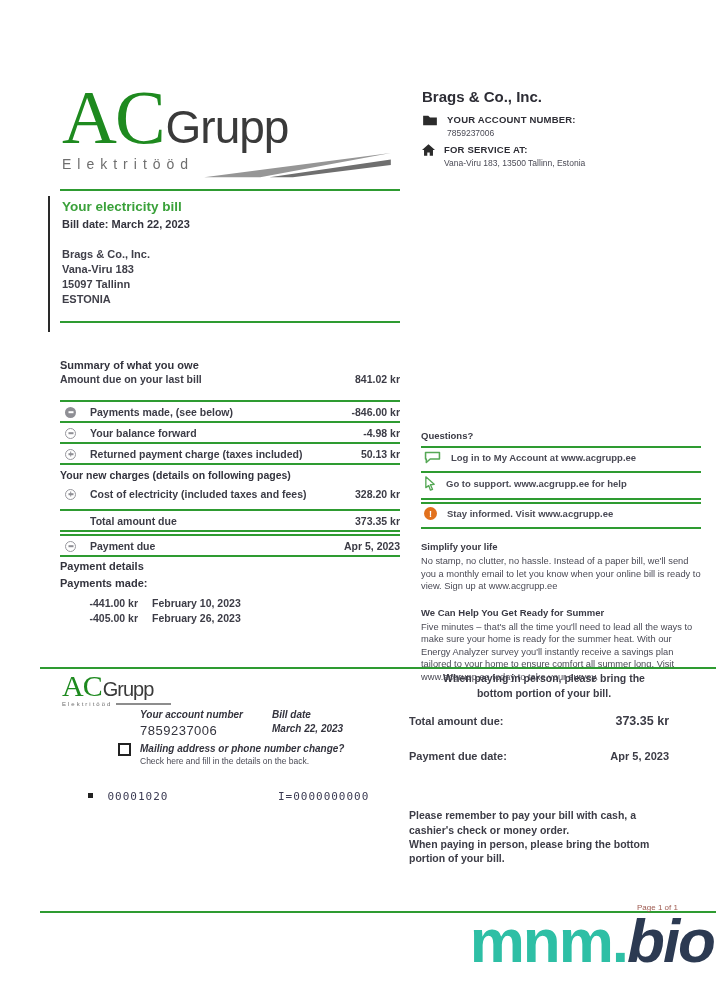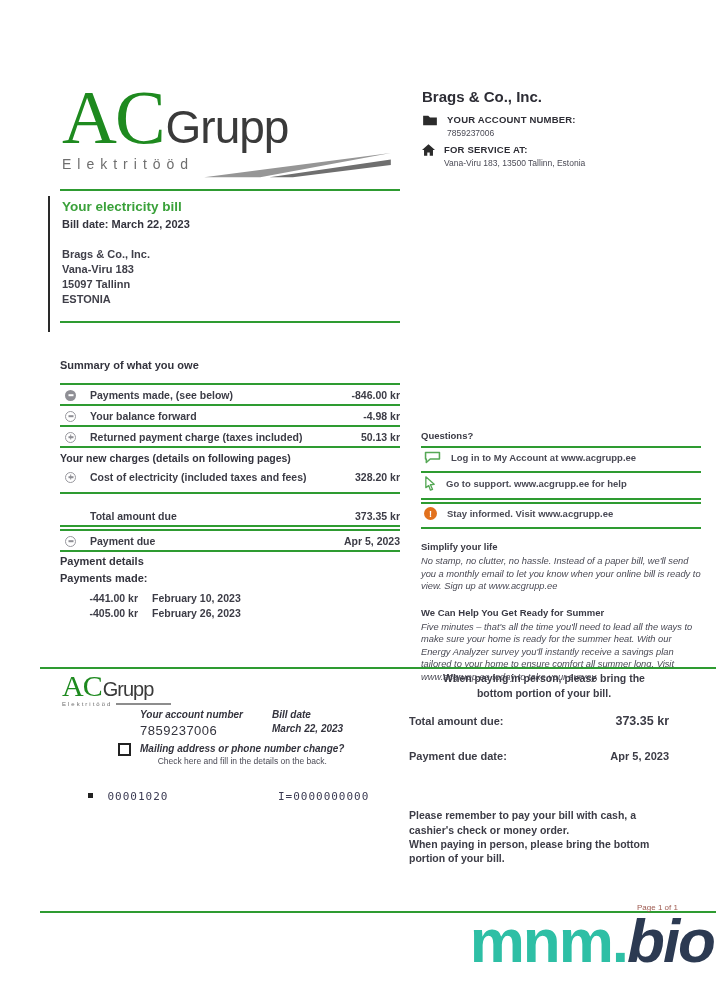--- a/index.html
+++ b/index.html
@@ -22,39 +22,39 @@
   .info-label{font-size:9.5px;font-weight:bold;color:#2d2d35;letter-spacing:.2px;}
   .info-val{font-size:8.5px;color:#4a4a55;margin-top:3px;}
   
   .bill-title{font-size:13.5px;font-weight:bold;color:#3aa13a;}
   .bill-date{font-size:11px;font-weight:bold;color:#33333d;margin-top:4px;}
   .addr{font-size:11px;font-weight:bold;color:#3f3f49;line-height:15px;}
   .sec-head{font-size:11px;font-weight:bold;color:#33333d;}
   .srow{display:flex;align-items:center;font-size:10.5px;font-weight:bold;color:#3c3c46;padding:4px 0 3px 0;}
   .srow .lbl{flex:1;}
   .srow .val{text-align:right;white-space:nowrap;}
-  .ind{padding-left:30px;margin-top:12px;}
+  .ind{padding-left:30px;}
   .cic{position:relative;width:11px;height:11px;border-radius:50%;box-sizing:border-box;flex:0 0 auto;margin:0 14px 0 5px;}
   .cic.outline{border:1.5px solid #98989e;}
   .cic.filled{background:#8f8f95;}
   .cic::before{content:"";position:absolute;left:50%;top:50%;width:5px;height:1.6px;background:#8f8f95;transform:translate(-50%,-50%);}
   .cic.filled::before{background:#fff;}
   .cic.plus::after{content:"";position:absolute;left:50%;top:50%;width:1.6px;height:5px;background:#8f8f95;transform:translate(-50%,-50%);}
   .dline{height:2px;background:#2e9b31;}
   .dline + .dline{margin-top:2px;}
   .pay-line{display:flex;font-size:10.5px;font-weight:bold;color:#3c3c46;margin-top:3px;}
   .pay-amt{width:78px;text-align:right;}
   .pay-date{margin-left:14px;}
   
   .qrow{display:flex;align-items:center;gap:10px;font-size:9.5px;font-weight:bold;color:#4a4a55;padding:3px 0 7px 3px;}
   .alert-badge{width:13px;height:13px;border-radius:50%;background:#e2711d;color:#fff;font-size:9px;font-weight:bold;
                display:inline-flex;align-items:center;justify-content:center;flex:0 0 auto;}
   .alert-badge::before{content:"!";}
   .promo-h{font-size:9.5px;font-weight:bold;color:#3a3a44;}
-  .promo-p{font-size:9.3px;color:#4a4a55;line-height:1.35;margin-top:3px;font-style:italic;}
+  .promo-p{font-size:9.3px;color:#4a4a55;line-height:1.35;margin-top:3px;}
   
   .stub-lab{font-size:10px;font-weight:bold;color:#33333d;font-style:italic;}
   .stub-num{font-size:13px;color:#33333d;letter-spacing:.5px;margin-top:3px;}
   .checkbox{width:13px;height:13px;border:2px solid #222;box-sizing:border-box;flex:0 0 auto;}
   .chk-note{font-size:8.5px;color:#4a4a55;margin-top:2px;}
   .micr{font-family:"DejaVu Sans Mono",monospace;font-size:11px;color:#3a3a52;letter-spacing:1px;}
   .sq{display:inline-block;width:5px;height:5px;background:#222;margin-right:10px;vertical-align:middle;}
   .stub-note{font-size:10.5px;font-weight:bold;color:#3c3c46;text-align:center;line-height:1.4;}
   .srow2{display:flex;justify-content:space-between;align-items:baseline;font-size:11px;font-weight:bold;color:#3c3c46;}
   .srow2 .big{font-size:12.5px;}
@@ -115,20 +115,24 @@
   <div class="abs addr" style="left:62px;top:247px;">
     <div>Brags &amp; Co., Inc.</div>
     <div>Vana-Viru 183</div>
     <div>15097 Tallinn</div>
     <div>ESTONIA</div>
   </div>
   <div class="abs gline" style="left:60px;top:321px;width:340px;"></div>
 
   <div class="abs" style="left:60px;top:359px;width:340px;">
     <div class="sec-head">Summary of what you owe</div>
+    <div class="srow" style="padding-top:2px;">
+      <span class="lbl">Amount due on your last bill</span>
+      <span class="val">841.02 kr</span>
+    </div>
     <div style="height:12px;"></div>
 
     <div class="dline"></div>
     <div class="srow">
       <span class="cic filled"></span>
       <span class="lbl">Payments made, (see below)</span>
       <span class="val">-846.00 kr</span>
     </div>
     <div class="dline"></div>
     <div class="srow">
@@ -222,21 +226,21 @@
 
   <div class="abs" style="left:140px;top:709px;">
     <div class="stub-lab">Your account number</div>
     <div class="stub-num">7859237006</div>
   </div>
   <div class="abs" style="left:272px;top:709px;">
     <div class="stub-lab">Bill date</div>
     <div class="stub-lab" style="margin-top:3px;">March 22, 2023</div>
   </div>
 
-  <div class="abs" style="left:118px;top:743px;display:flex;gap:9px;text-align:center;">
+  <div class="abs" style="left:118px;top:743px;display:flex;gap:9px;">
     <span class="checkbox"></span>
     <div>
       <div class="stub-lab">Mailing address or phone number change?</div>
       <div class="chk-note">Check here and fill in the details on the back.</div>
     </div>
   </div>
 
   <div class="abs" style="left:88px;top:786px;">
     <span class="sq"></span>
     <span class="micr">00001020</span>

